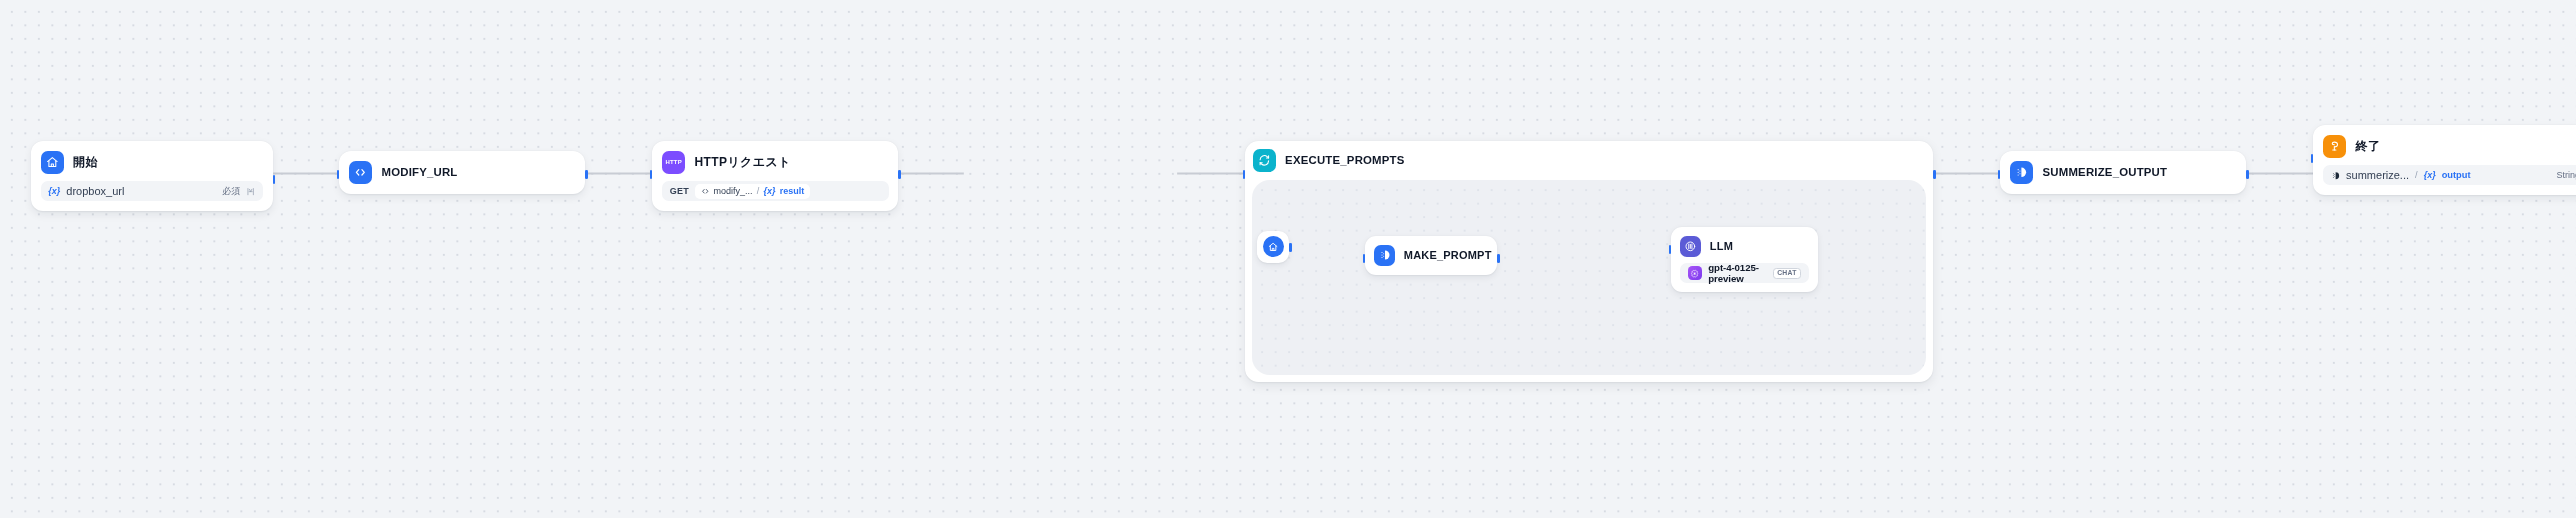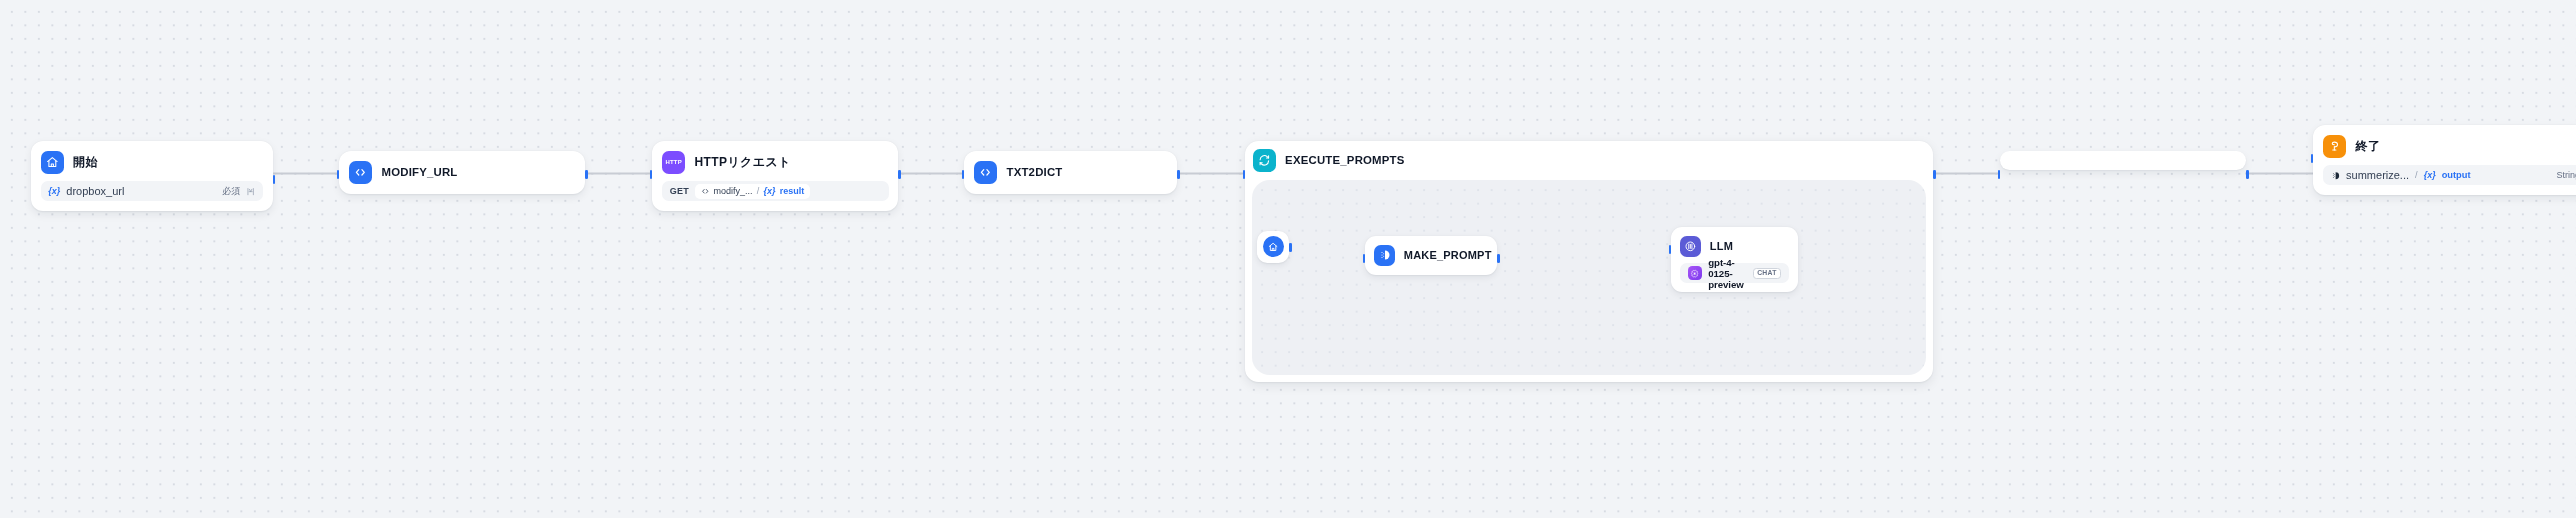--- a/index.html
+++ b/index.html
@@ -314,33 +314,20 @@
         <span>modify_...</span>
         <span class="sep">/</span>
         <span class="var-token">{x}</span>
         <span class="ref">result</span>
       </span>
     </div>
     <span class="port" style="left:-2.5px; top:29px;"></span>
     <span class="port" style="left:246px; top:29px;"></span>
   </div>
 
-  <div class="node" style="left:964px; top:151px; width:213px;">
-    <div class="node-head">
-      <span class="node-icon ic-blue">
-        <svg width="12.7" height="12.7" viewBox="0 0 24 24" fill="none" stroke="#fff" stroke-width="2.3" stroke-linecap="round" stroke-linejoin="round">
-          <path d="M9 7 4.5 12 9 17"></path>
-            <path d="M15 7l4.5 5L15 17"></path>
-        </svg>
-      </span>
-      <span class="node-title">TXT2DICT</span>
-    </div>
-    <span class="port" style="left:-2.5px; top:18.6px;"></span>
-    <span class="port" style="left:213px; top:18.6px;"></span>
-  </div>
 
   <div class="iteration-node" style="left:1245px; top:141px; width:688px; height:241px;">
     <div class="node-head" style="padding-left:0.8px;">
       <span class="node-icon ic-teal">
         <svg width="12.7" height="12.7" viewBox="0 0 24 24" fill="none" stroke="#fff" stroke-width="2" stroke-linecap="round" stroke-linejoin="round">
           <path d="M4 11a8 8 0 0 1 13.3-5.9L20 7.5"></path>
           <path d="M20 3.5v4h-4"></path>
           <path d="M20 13a8 8 0 0 1-13.3 5.9L4 16.5"></path>
           <path d="M4 20.5v-4h4"></path>
         </svg>
@@ -372,21 +359,21 @@
               <circle cx="9.4" cy="9.5" r="1" fill="#fff"></circle>
               <circle cx="9.4" cy="14.5" r="1" fill="#fff"></circle>
             </svg>
           </span>
           <span class="node-title" style="font-size:11px;">MAKE_PROMPT</span>
         </div>
         <span class="port" style="left:-2.5px; top:18px;"></span>
         <span class="port" style="left:132px; top:18px;"></span>
       </div>
 
-      <div class="inner-node" style="left:419px; top:47px; width:127px;">
+      <div class="inner-node" style="left:419px; top:47px; width:147px;">
         <div class="node-head" style="height:22px;gap:8.5px;">
           <span class="node-icon ic-indigo" style="width:21px;height:21px;flex:0 0 21px;">
             <svg width="12.7" height="12.7" viewBox="0 0 24 24" fill="none" stroke="#fff" stroke-width="1.8" stroke-linecap="round">
               <circle cx="12" cy="12" r="8.2"></circle>
               <path d="M9 7.5v9"></path>
                 <path d="M15 7.5v9"></path>
               <path d="M12 8.2v7.6"></path>
             </svg>
           </span>
           <span class="node-title" style="font-size:11px;">LLM</span>
@@ -403,20 +390,33 @@
         </div>
         <span class="port" style="left:-2.5px; top:18px;"></span>
       </div>
     </div>
 
     <span class="port" style="left:-2.5px; top:29px;"></span>
     <span class="port" style="left:688px; top:29px;"></span>
   </div>
 
   <div class="node" style="left:2000px; top:151px; width:246px;">
+    <div class="node-head">
+      <span class="node-icon ic-blue">
+        <svg width="12.7" height="12.7" viewBox="0 0 24 24">
+          <path d="M12 3a9 9 0 0 1 0 18z" fill="#fff"></path>
+          <circle cx="6" cy="7" r="1.1" fill="#fff"></circle>
+          <circle cx="6" cy="12" r="1.1" fill="#fff"></circle>
+          <circle cx="6" cy="17" r="1.1" fill="#fff"></circle>
+          <circle cx="9.4" cy="9.5" r="1" fill="#fff"></circle>
+          <circle cx="9.4" cy="14.5" r="1" fill="#fff"></circle>
+        </svg>
+      </span>
+      <span class="node-title">SUMMERIZE_OUTPUT</span>
+    </div>
     <span class="port" style="left:-2.5px; top:18.6px;"></span>
     <span class="port" style="left:246px; top:18.6px;"></span>
   </div>
 
   <div class="node" style="left:2313px; top:125px; width:284px;">
     <div class="node-head">
       <span class="node-icon ic-orange">
         <svg width="12.7" height="12.7" viewBox="0 0 24 24" fill="none" stroke="#fff" stroke-width="2" stroke-linecap="round" stroke-linejoin="round">
           <path d="M9 19h6"></path>
           <path d="M12 19v-6"></path>

